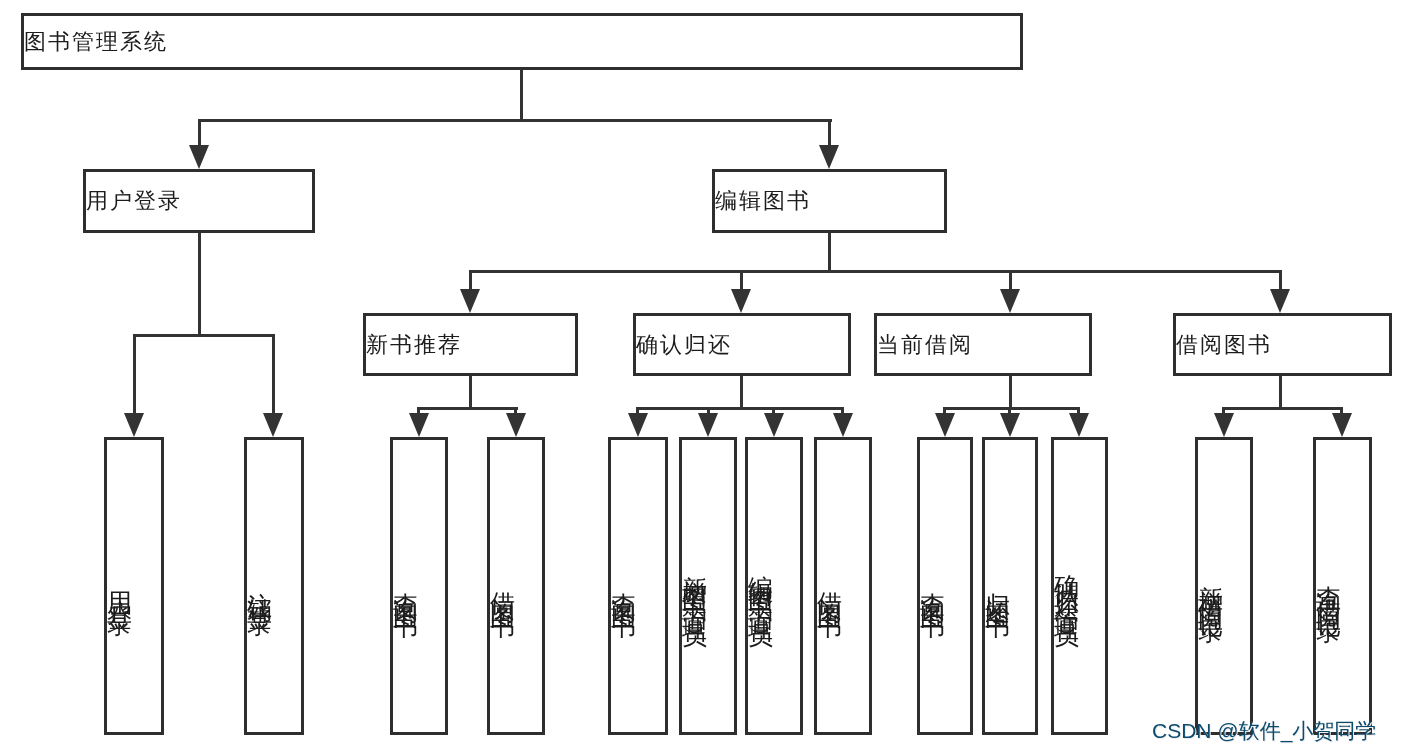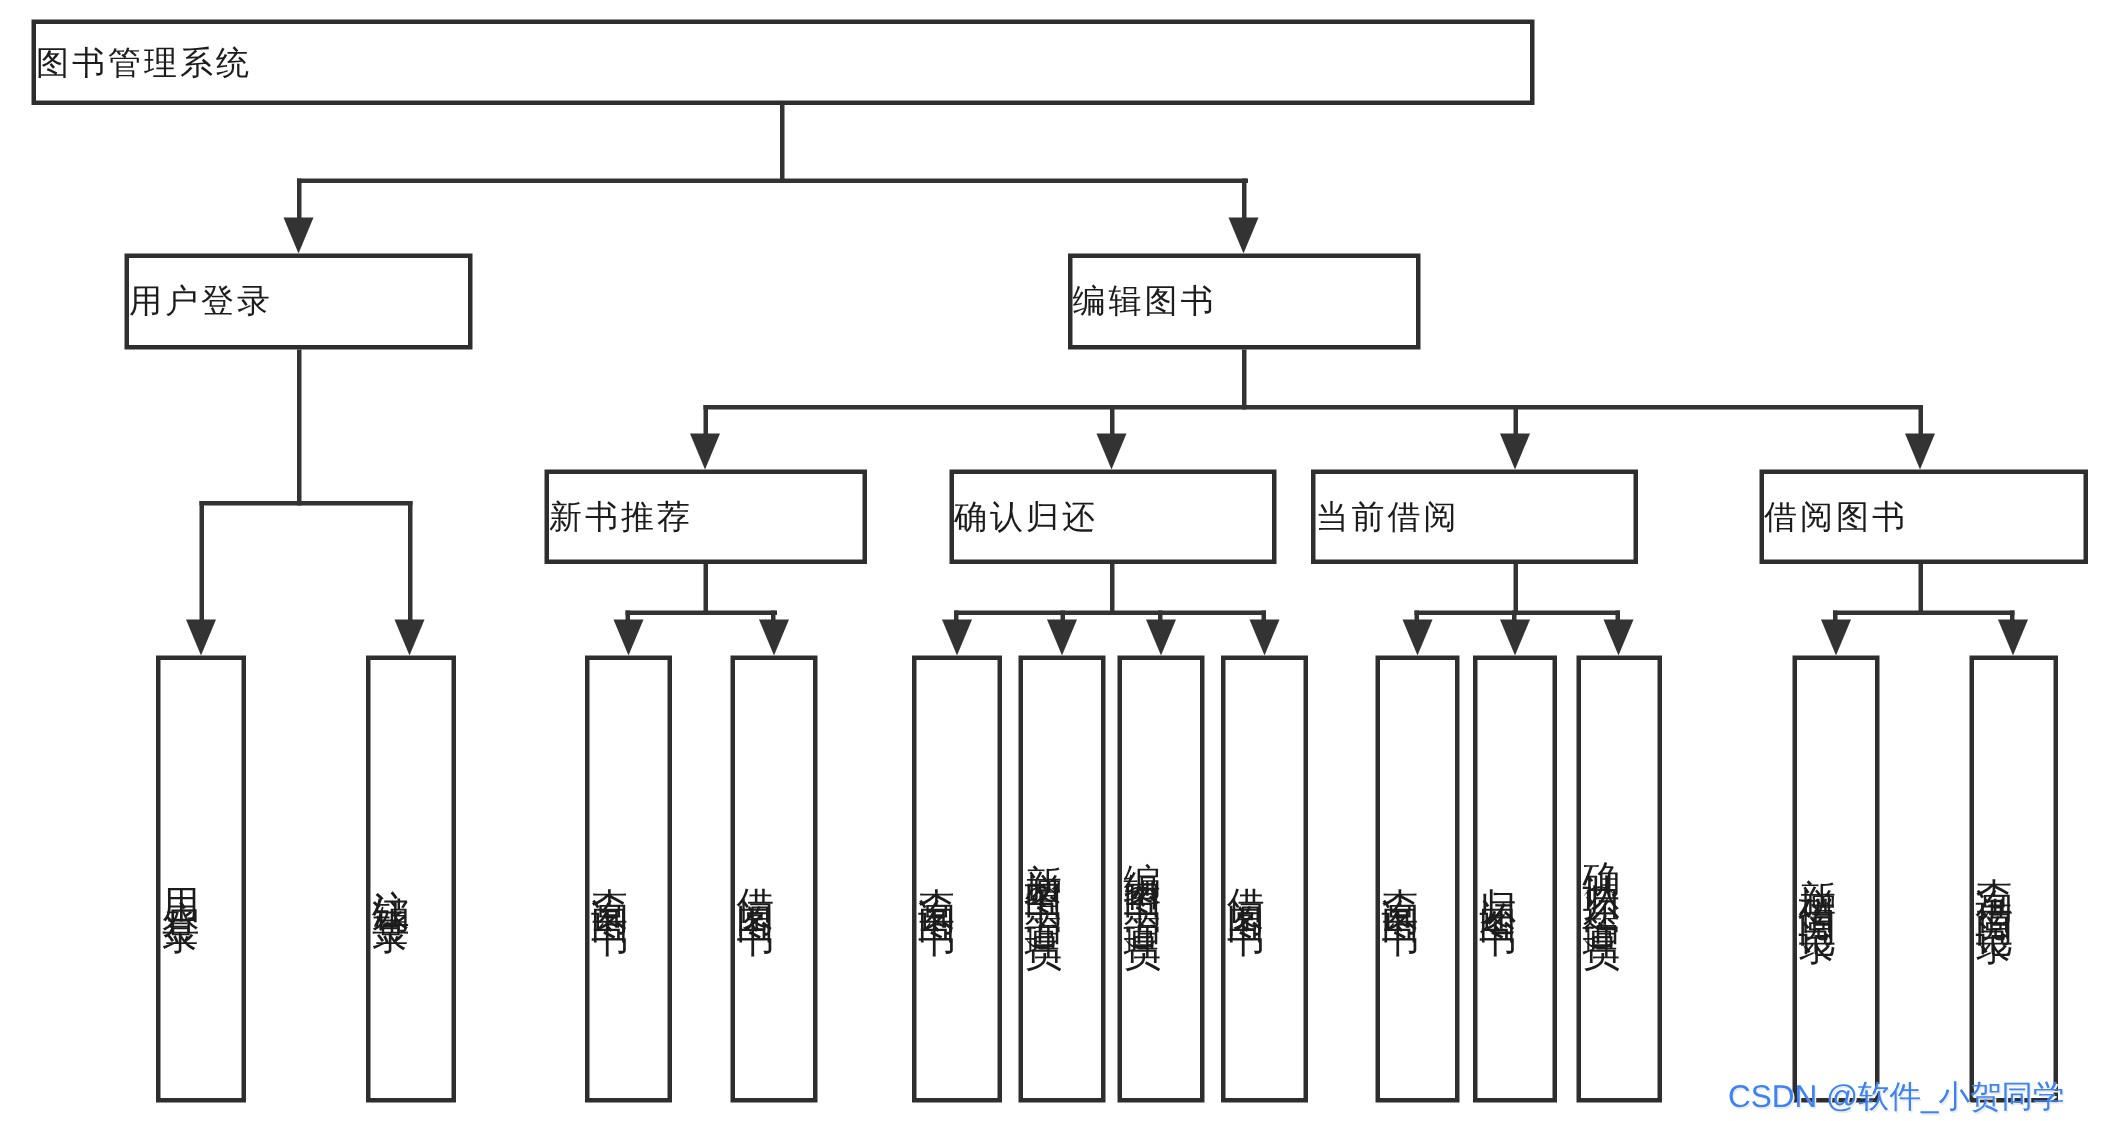--- a/index.html
+++ b/index.html
@@ -40,21 +40,21 @@
   .arrow{
     position:absolute;width:0;height:0;
     border-left:10px solid transparent;
     border-right:10px solid transparent;
     border-top:24px solid #333333;
   }
   .watermark{
     position:absolute;
     left:1152px;top:717px;
     font-size:21px;
-    color:#3b82f6;
+    color:#0c4a6e;
     text-shadow:1px 1px 0 #ececec;
     white-space:nowrap;
     z-index:5;
   }
 </style>
 </head>
 <body>
 
 <div class="canvas">
 

